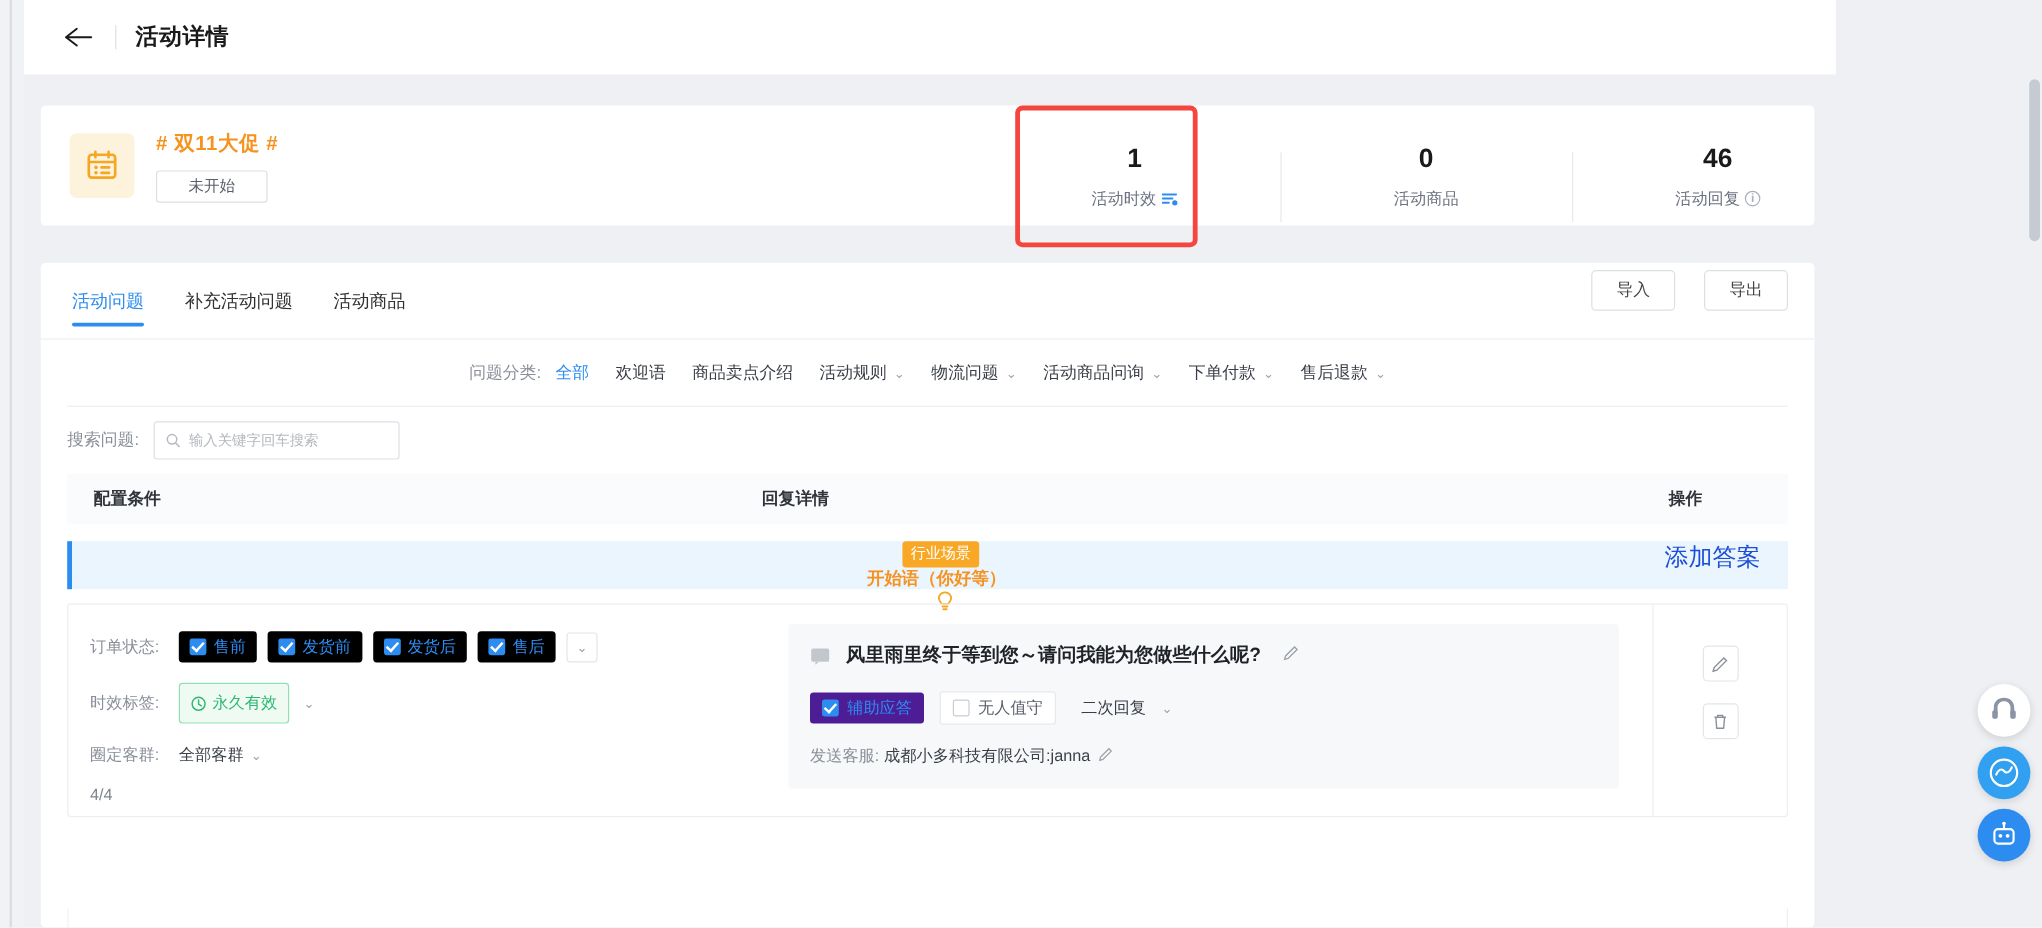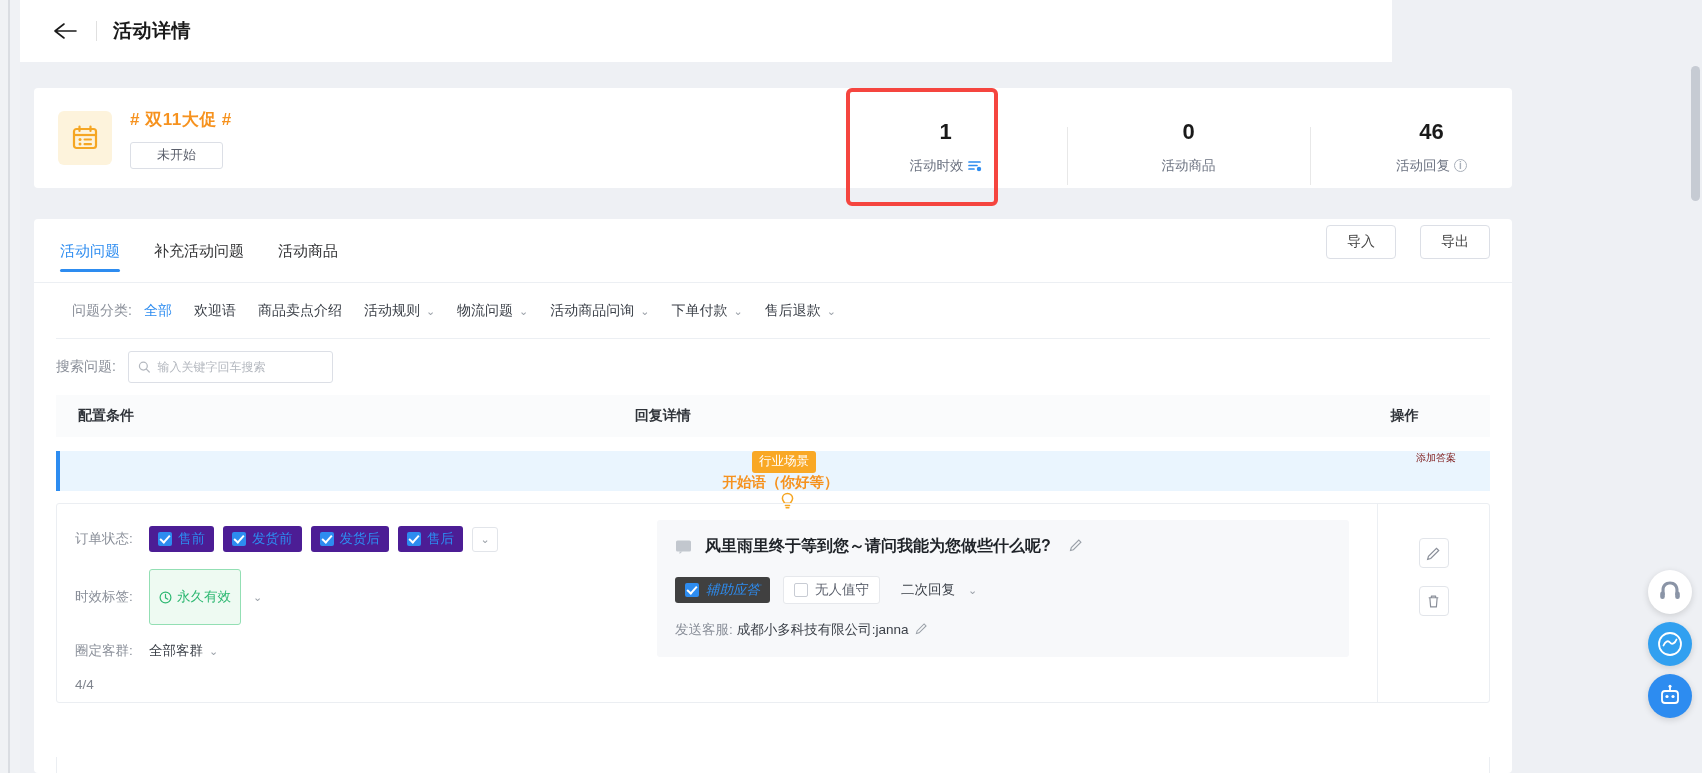--- a/index.html
+++ b/index.html
@@ -7,21 +7,21 @@
     width: 1702px; height: 773px;
     font-family: "Liberation Sans", "DejaVu Sans", sans-serif;
     background: #f0f2f5;
     overflow: hidden;
     color: #333;
   }
   .app { position: relative; width: 1702px; height: 773px; background: #eef0f4; }
 
   
   .header {
-    position: absolute; left: 20px; top: 0; width: 1372px; height: 62px;
+    position: absolute; left: 20px; top: 0; width: 1510px; height: 62px;
     background: #ffffff; display: flex; align-items: center; padding-left: 28px;
   }
   .back-arrow {
     width: 34px; height: 30px; display: flex; align-items: center; justify-content: center;
     cursor: pointer;
   }
   .back-arrow svg { display: block; }
   .head-sep { width: 1px; height: 20px; background: #e0e0e0; margin: 0 16px 0 14px; }
   .head-title { font-size: 19px; font-weight: bold; color: #1a1a1a; letter-spacing: .5px; }
 
@@ -82,22 +82,23 @@
   .tabs-line { position: absolute; left: 0; right: 0; bottom: 0; height: 1px; background: #eceff3; }
   .tool-btns { position: absolute; right: 22px; top: 6px; display: flex; gap: 24px; }
   .btn {
     min-width: 70px; height: 34px; padding: 0 16px; border: 1px solid #dcdfe6; border-radius: 4px;
     background: #fff; font-size: 14px; color: #444; cursor: pointer;
     font-family: "Liberation Sans", sans-serif;
   }
 
   
   .filter-row {
-    display: flex; align-items: center; height: 56px; padding-left: 38px; position: relative;
+    display: flex; align-items: center; height: 56px; padding-left: 22px; position: relative;
     font-size: 14px;
+    justify-content: center;
   }
   .filter-label { color: #8a8f99; margin-right: 12px; }
   .filter-item { color: #3a3f47; margin-right: 22px; display: flex; align-items: center; cursor: pointer; }
   .filter-item.active { color: #2d8cf0; }
   .caret { margin-left: 6px; color: #9aa0a8; font-size: 11px; }
   .filter-line { position: absolute; left: 22px; right: 22px; bottom: 0; height: 1px; background: #eceff3; }
 
   
   .search-row { display: flex; align-items: center; height: 56px; padding-left: 22px; }
   .search-label { font-size: 14px; color: #8a8f99; margin-right: 12px; }
@@ -125,70 +126,70 @@
     margin: 14px 22px 0; height: 40px; background: #eaf5fe; display: flex; align-items: center;
     border-left: 4px solid #2d8cf0; position: relative; flex-direction: column;
   }
   .tag-scene {
     margin-left: 18px; background: #f9a825; color: #fff; font-size: 12.5px;
     padding: 2px 7px 3px; border-radius: 3px;
   }
   .group-title { margin-left: 11px; color: #f6921e; font-weight: bold; font-size: 14.5px; }
   .bulb { margin-left: 24px; }
   .add-answer {
-    position: absolute; right: 34px; font-size: 10px; color: #7f1d1d; cursor: pointer;
+    position: absolute; right: 23px; font-size: 20px; color: #1d4ed8; cursor: pointer;
   }
 
   
   .content-row {
     margin: 12px 22px 0; border: 1px solid #ebeef2; border-radius: 3px; display: flex;
     min-height: 160px; position: relative;
   }
   .cfg-col { width: 600px; padding: 22px 0 10px 18px; }
   .cfg-line { display: flex; align-items: center; margin-bottom: 17px; font-size: 13.5px; }
   .cfg-key { color: #8a8f99; width: 74px; flex: none; }
   .chip {
-    display: flex; align-items: center; gap: 6px; background: #4c1d95; color: #2d8cf0;
+    display: flex; align-items: center; gap: 6px; background: #000000; color: #2d8cf0;
     padding: 4px 9px; border-radius: 3px; font-size: 13.5px; margin-right: 9px;
   }
   .cbox {
     width: 14px; height: 14px; background: #2d8cf0; border-radius: 2px; position: relative; flex: none;
   }
   .cbox::after {
     content: ""; position: absolute; left: 4px; top: 1px; width: 4px; height: 8px;
     border: solid #fff; border-width: 0 2px 2px 0; transform: rotate(42deg);
   }
   .cbox.off { background: #fff; border: 1px solid #c8ccd4; }
   .cbox.off::after { display: none; }
   .more-chip {
     width: 26px; height: 25px; border: 1px solid #e2e5ea; border-radius: 3px; background: #fff;
     display: flex; align-items: center; justify-content: center; color: #9aa0a8; font-size: 11px;
   }
   .tag-valid {
     display: flex; align-items: center; gap: 5px; border: 1px solid #93dfb4; background: #eefaf2;
-    color: #2eb872; padding: 18px 9px; border-radius: 3px; font-size: 13.5px;
+    color: #2eb872; padding: 7px 9px; border-radius: 3px; font-size: 13.5px;
   }
   .cfg-plain { color: #3a3f47; }
   .cfg-count { color: #80858e; font-size: 13.5px; margin-top: 3px; }
 
   
   .reply-col { flex: 1; padding: 16px 0 0 0; position: relative; }
   .reply-card {
     background: #f7f8fa; border-radius: 3px; margin: 0 0 0 0; padding: 16px 18px 18px;
     width: 692px; min-height: 120px;
   }
   .reply-msg { display: flex; align-items: center; gap: 12px; }
   .msg-icon { width: 18px; height: 16px; flex: none; }
   .msg-text { font-size: 16px; color: #1f2328; font-weight: bold; }
   .pencil { margin-left: 6px; cursor: pointer; }
   .reply-opts { display: flex; align-items: center; gap: 13px; margin-top: 19px; }
   .opt-chip {
     display: flex; align-items: center; gap: 7px; padding: 4px 10px; border-radius: 3px; font-size: 13.5px;
   }
-  .opt-on { background: #404040; color: #2d8cf0; font-style: italic; }
+  .opt-on { background: #4c1d95; color: #2d8cf0; }
   .opt-off { background: #fff; color: #5a5f6b; border: 1px solid #e6e8ec; }
   .opt-plain { display: flex; align-items: center; gap: 7px; font-size: 13.5px; color: #3a3f47; padding-left: 8px; }
   .reply-sender { margin-top: 17px; font-size: 13.5px; color: #8a8f99; display: flex; align-items: center; }
   .reply-sender b { color: #3a3f47; font-weight: normal; margin-left: 4px; }
 
   .ops-col {
     width: 112px; border-left: 1px solid #eceff3; display: flex; flex-direction: column;
     align-items: center; padding-top: 34px; gap: 18px;
   }
   .op-btn {

